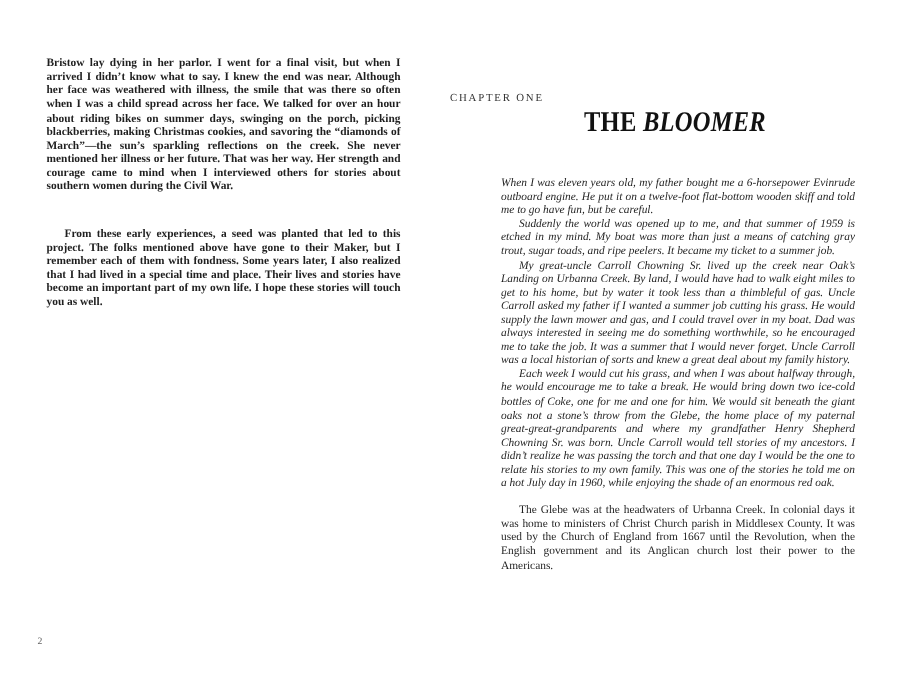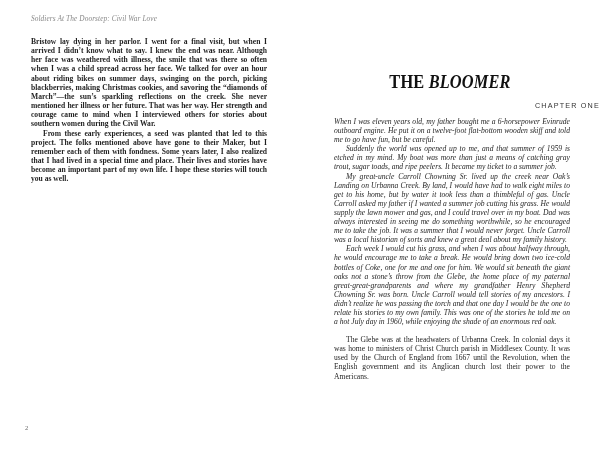--- a/index.html
+++ b/index.html
@@ -13,32 +13,31 @@
     position: absolute; left: 31px; top: 14px;
     font-family: "Liberation Serif", serif; font-style: italic;
     font-size: 7.3px; color: #888888; letter-spacing: 0.1px;
   }
   .left-body {
     position: absolute; left: 31px; top: 37px; width: 236px;
     font-family: "Liberation Serif", serif; font-size: 7.6px;
     line-height: 9.15px; color: #1f1f1f; text-align: justify;
   }
   .left-body p { margin: 0; font-weight: bold; }
-  .left-body p.indent { text-indent: 12px; }
+  .left-body p.indent { text-indent: 12px; margin-top: 22px; }
   .page-number {
     position: absolute; left: 25px; top: 424px;
     font-family: "Liberation Serif", serif; font-size: 6.5px; color: #666;
   }
 
   .chapter-label {
-    position: absolute; left: 300px; width: 300px; top: 61px; text-align: right;
-    font-family: Liberation Sans, sans-serif; font-size: 7.2px;
+    position: absolute; left: 300px; width: 300px; top: 61px; text-align: left;
+    font-family: Liberation Serif, serif; font-size: 7.2px;
     letter-spacing: 1.2px; color: #333;
     left: 0;
-    margin-top: 40px;
   }
   .chapter-title {
     position: absolute; left: 0; width: 300px; top: 71px; text-align: center;
     font-family: "Liberation Serif", serif; font-weight: bold; font-size: 19px;
     color: #111; letter-spacing: 0.2px; transform: scaleX(0.86);
   }
   .chapter-title .it { font-style: italic; }
 
   .right-body {
     position: absolute; left: 34px; top: 117px; width: 236px;
@@ -49,21 +48,20 @@
   .right-body p.italic { font-style: italic; }
   .right-body p.indent { text-indent: 12px; }
   .right-body p.gap { margin-top: 9px; }
 </style>
 </head>
 <body>
 
 <div class="spread">
 
   <div class="page page-left">
-    <div class="running-head">Soldiers At The Doorstep: Civil War Love</div>
     <div class="left-body">
       <p>Bristow lay dying in her parlor. I went for a final visit, but when I arrived I didn’t know what to say. I knew the end was near. Although her face was weathered with illness, the smile that was there so often when I was a child spread across her face. We talked for over an hour about riding bikes on summer days, swinging on the porch, picking blackberries, making Christmas cookies, and savoring the “diamonds of March”—the sun’s sparkling reflections on the creek. She never mentioned her illness or her future. That was her way. Her strength and courage came to mind when I interviewed others for stories about southern women during the Civil War.</p>
       <p class="indent">From these early experiences, a seed was planted that led to this project. The folks mentioned above have gone to their Maker, but I remember each of them with fondness. Some years later, I also realized that I had lived in a special time and place. Their lives and stories have become an important part of my own life. I hope these stories will touch you as well.</p>
     </div>
     <div class="page-number">2</div>
   </div>
 
   <div class="page page-right">
     <div class="chapter-label">CHAPTER ONE</div>
     <div class="chapter-title"><span>THE </span><span class="it">BLOOMER</span></div>

